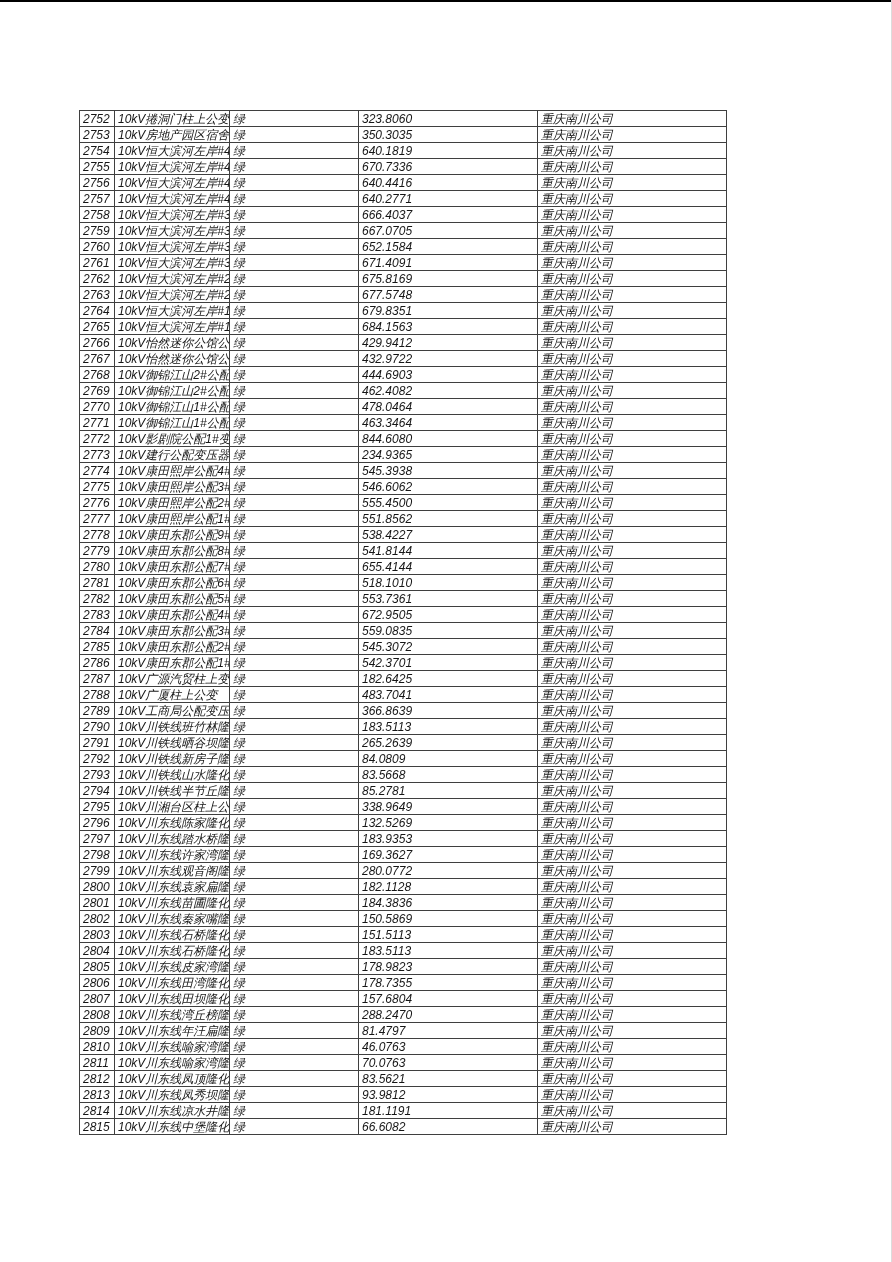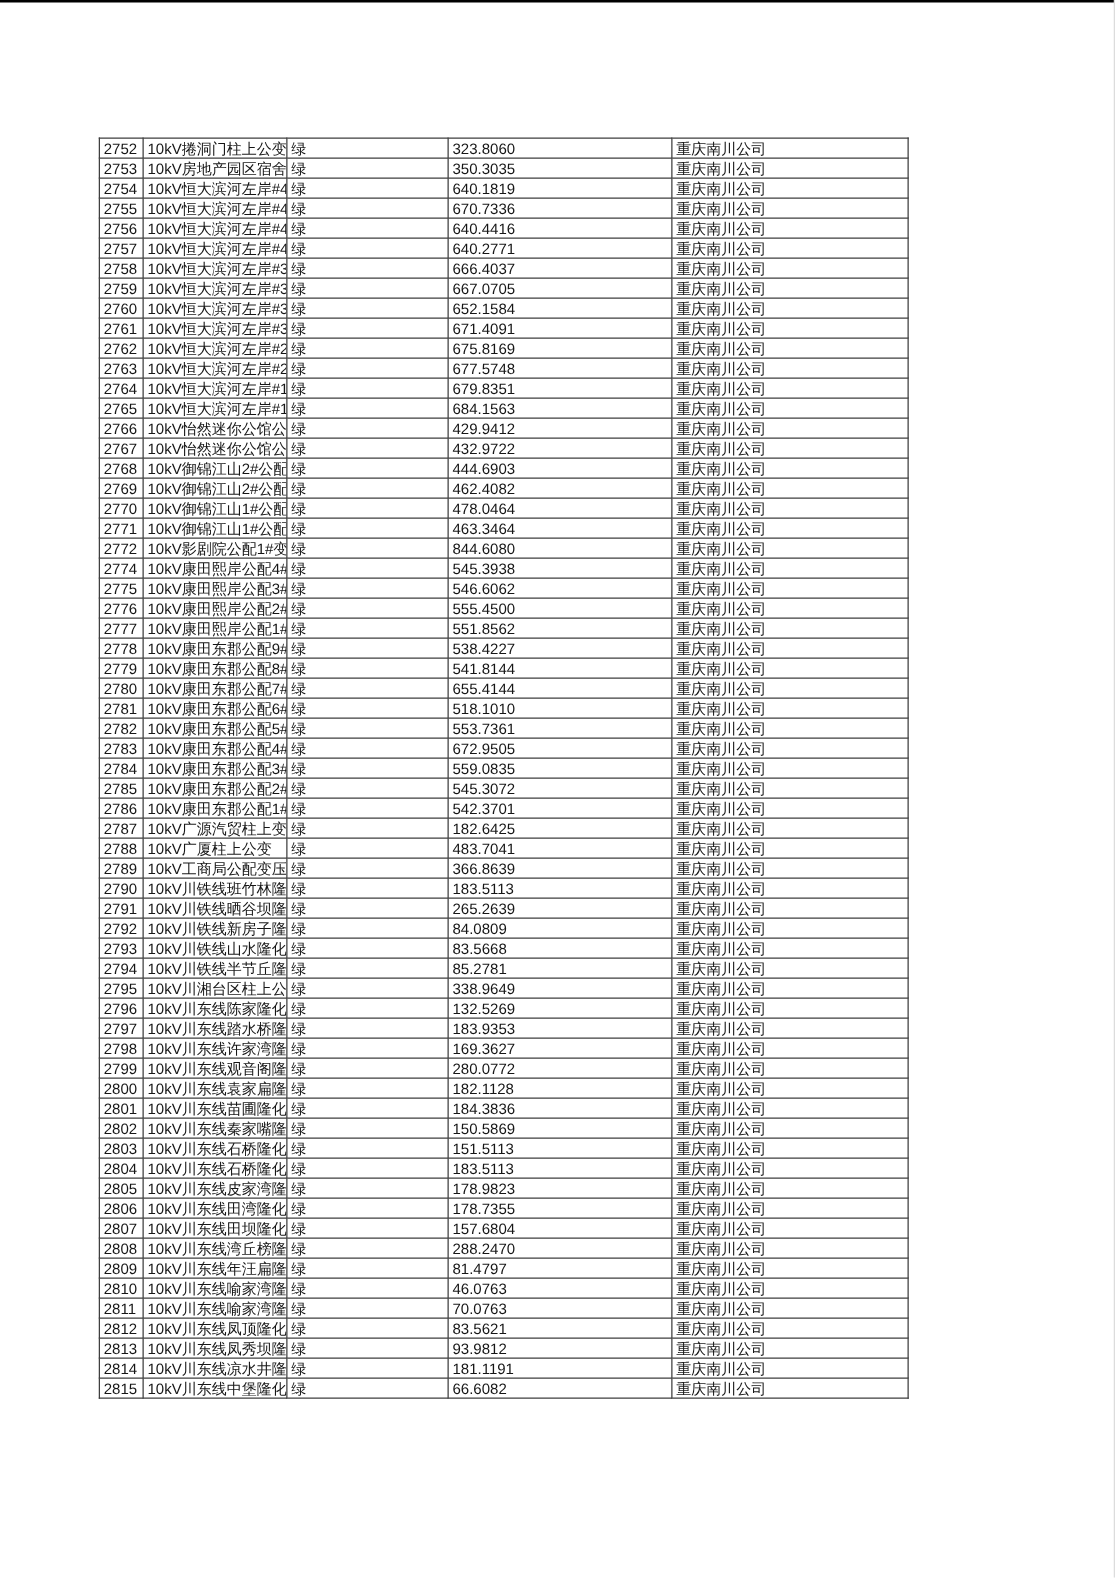--- a/index.html
+++ b/index.html
@@ -5,21 +5,21 @@
   html,body{margin:0;padding:0;}
   body{
     width:892px;height:1262px;position:relative;background:#ffffff;
     font-family:"Liberation Sans","DejaVu Sans",sans-serif;
     overflow:hidden;
   }
   .top-rule{position:absolute;left:0;top:0;width:892px;height:2px;background:#000000;}
   .right-rule{position:absolute;right:0;top:0;width:1px;height:1262px;background:#dcdcdc;}
   table.grid{
     position:absolute;left:79px;top:110px;width:647px;
-    border-collapse:collapse;table-layout:fixed;
+    border-collapse:collapse;table-layout:fixed;font-style:italic;
   }
   table.grid td{
     border:1px solid #3f3f3f;
     height:16px;box-sizing:border-box;
     padding:0 0 0 3px;
     font-size:12px;line-height:14px;
     color:#161616;
     white-space:nowrap;overflow:hidden;
     vertical-align:middle;
   }
@@ -178,20 +178,27 @@
         <td class="c4">重庆南川公司</td>
       </tr>
       <tr>
         <td class="c0">2772</td>
         <td class="c1">10kV影剧院公配1#变</td>
         <td class="c2">绿</td>
         <td class="c3">844.6080</td>
         <td class="c4">重庆南川公司</td>
       </tr>
       <tr>
+        <td class="c0">2773</td>
+        <td class="c1">10kV建行公配变压器</td>
+        <td class="c2">绿</td>
+        <td class="c3">234.9365</td>
+        <td class="c4">重庆南川公司</td>
+      </tr>
+      <tr>
         <td class="c0">2774</td>
         <td class="c1">10kV康田熙岸公配4#变</td>
         <td class="c2">绿</td>
         <td class="c3">545.3938</td>
         <td class="c4">重庆南川公司</td>
       </tr>
       <tr>
         <td class="c0">2775</td>
         <td class="c1">10kV康田熙岸公配3#变</td>
         <td class="c2">绿</td>

